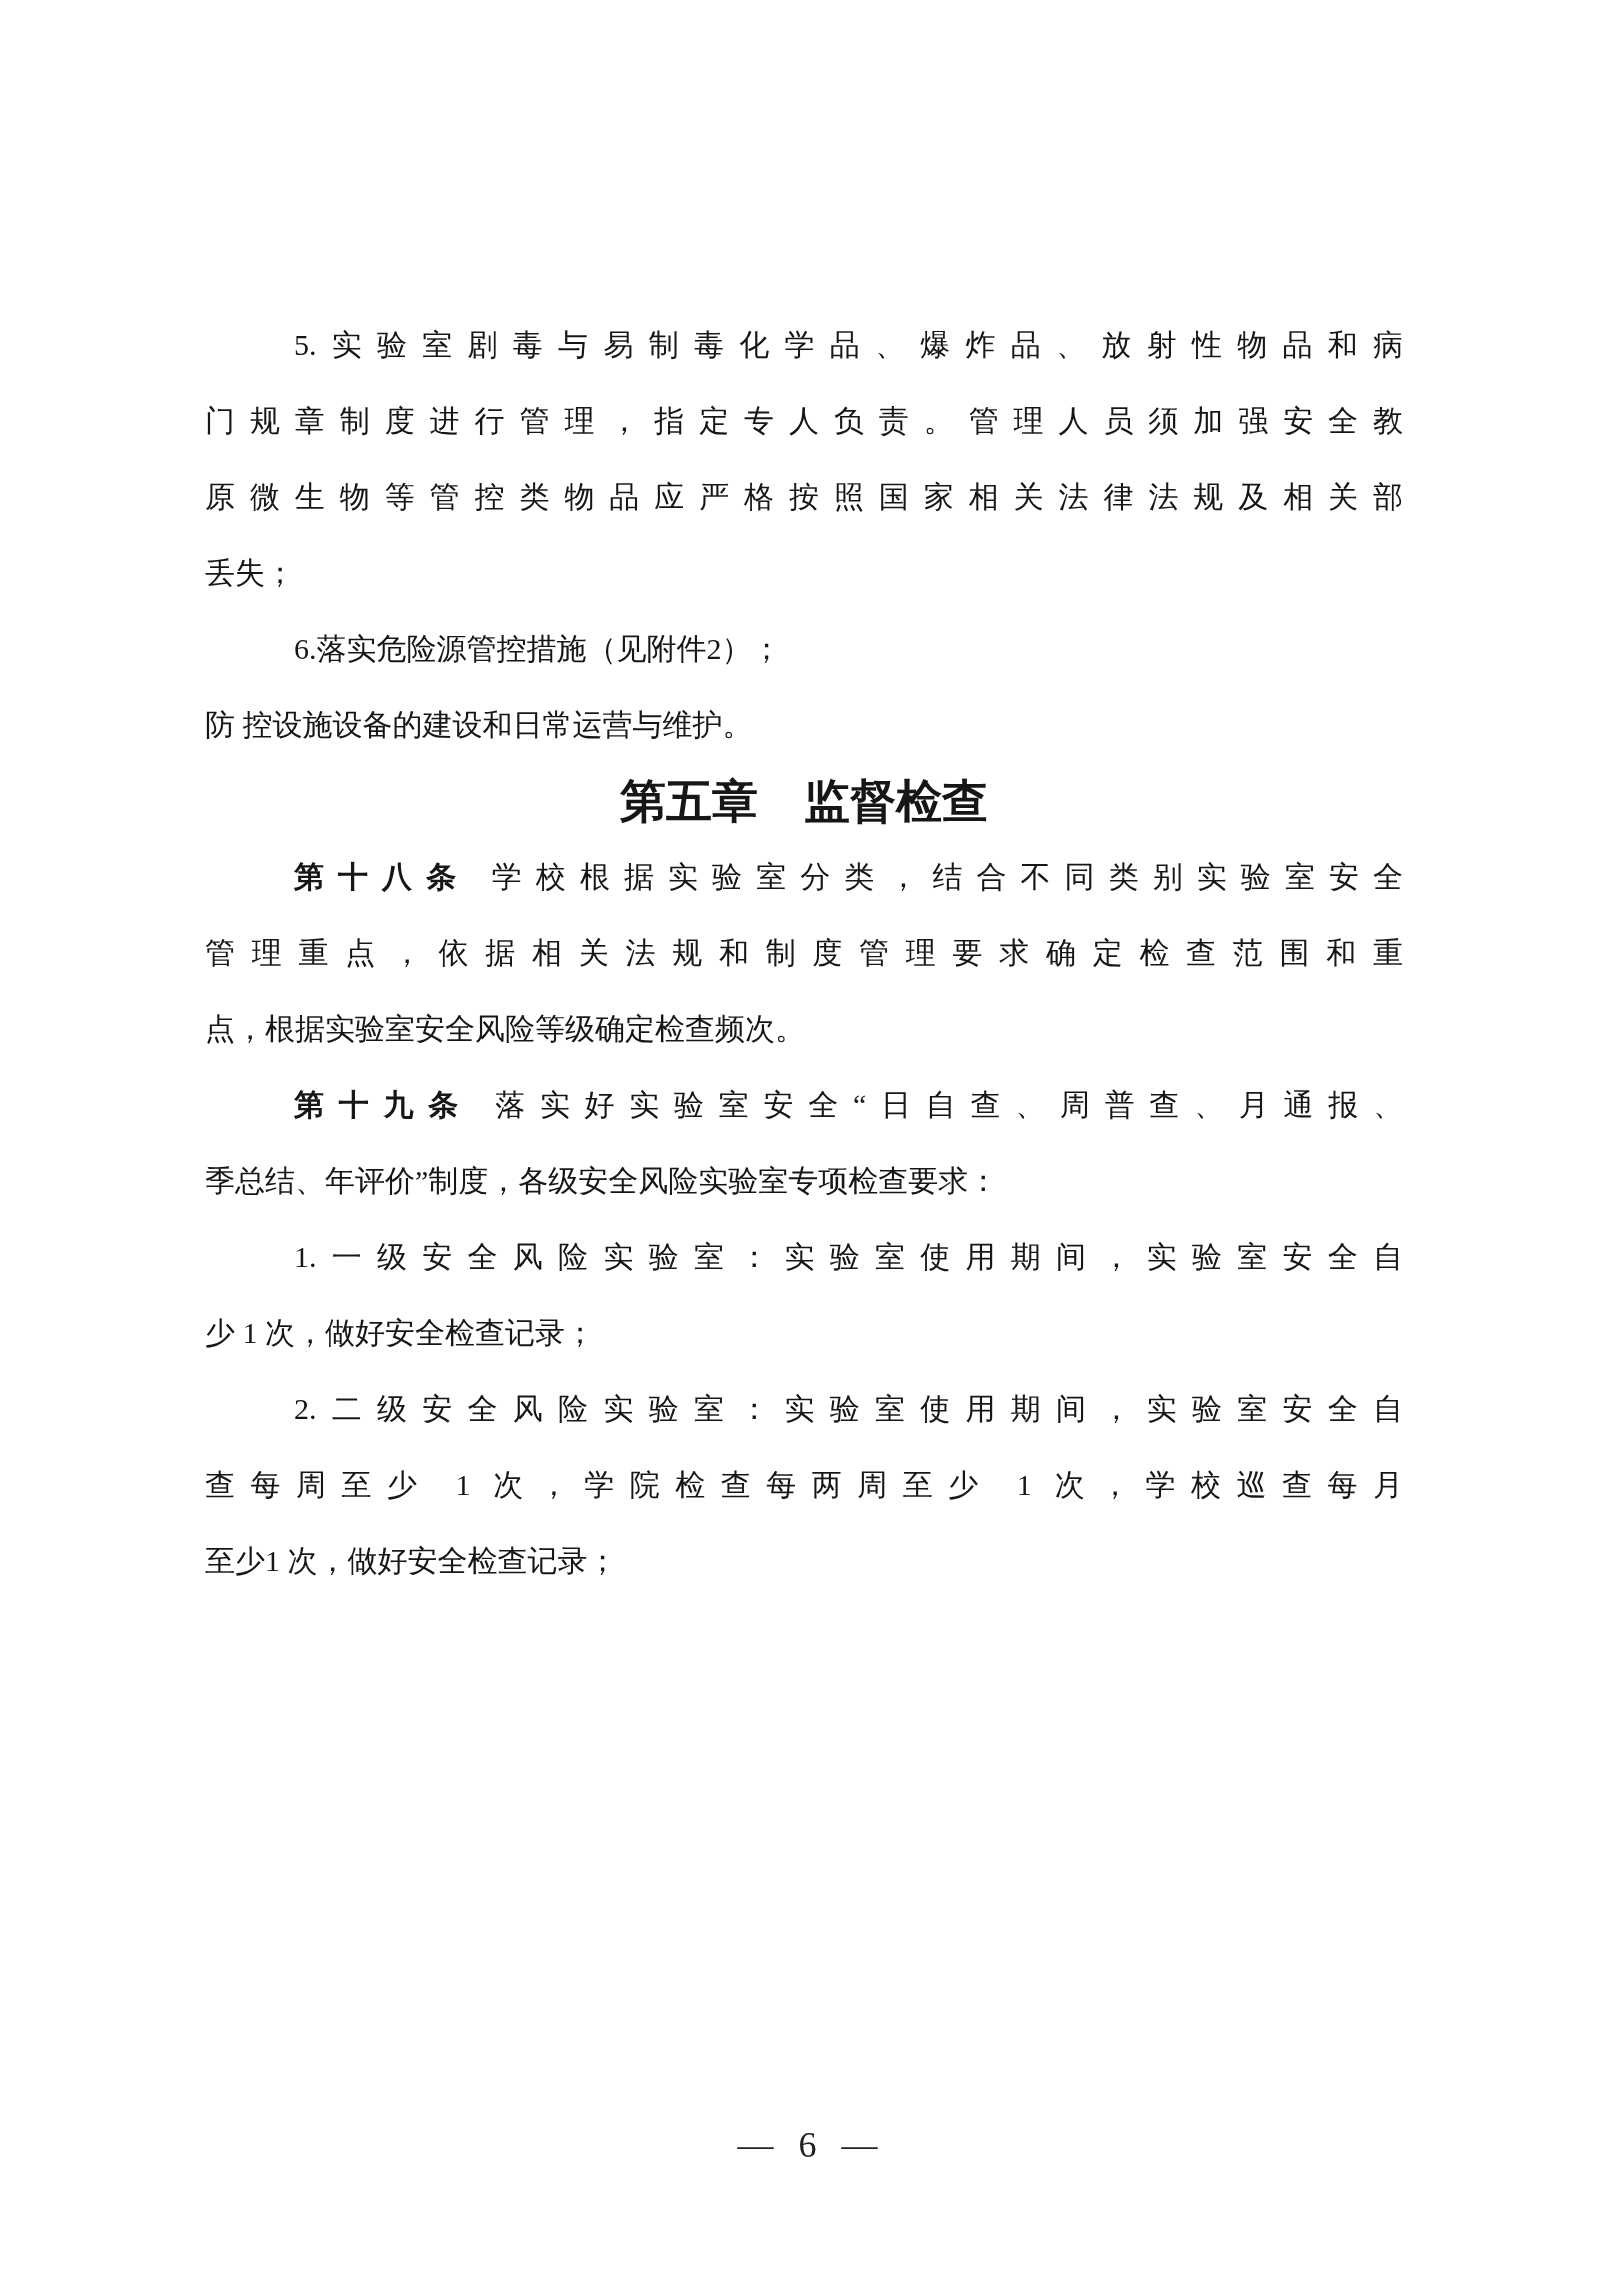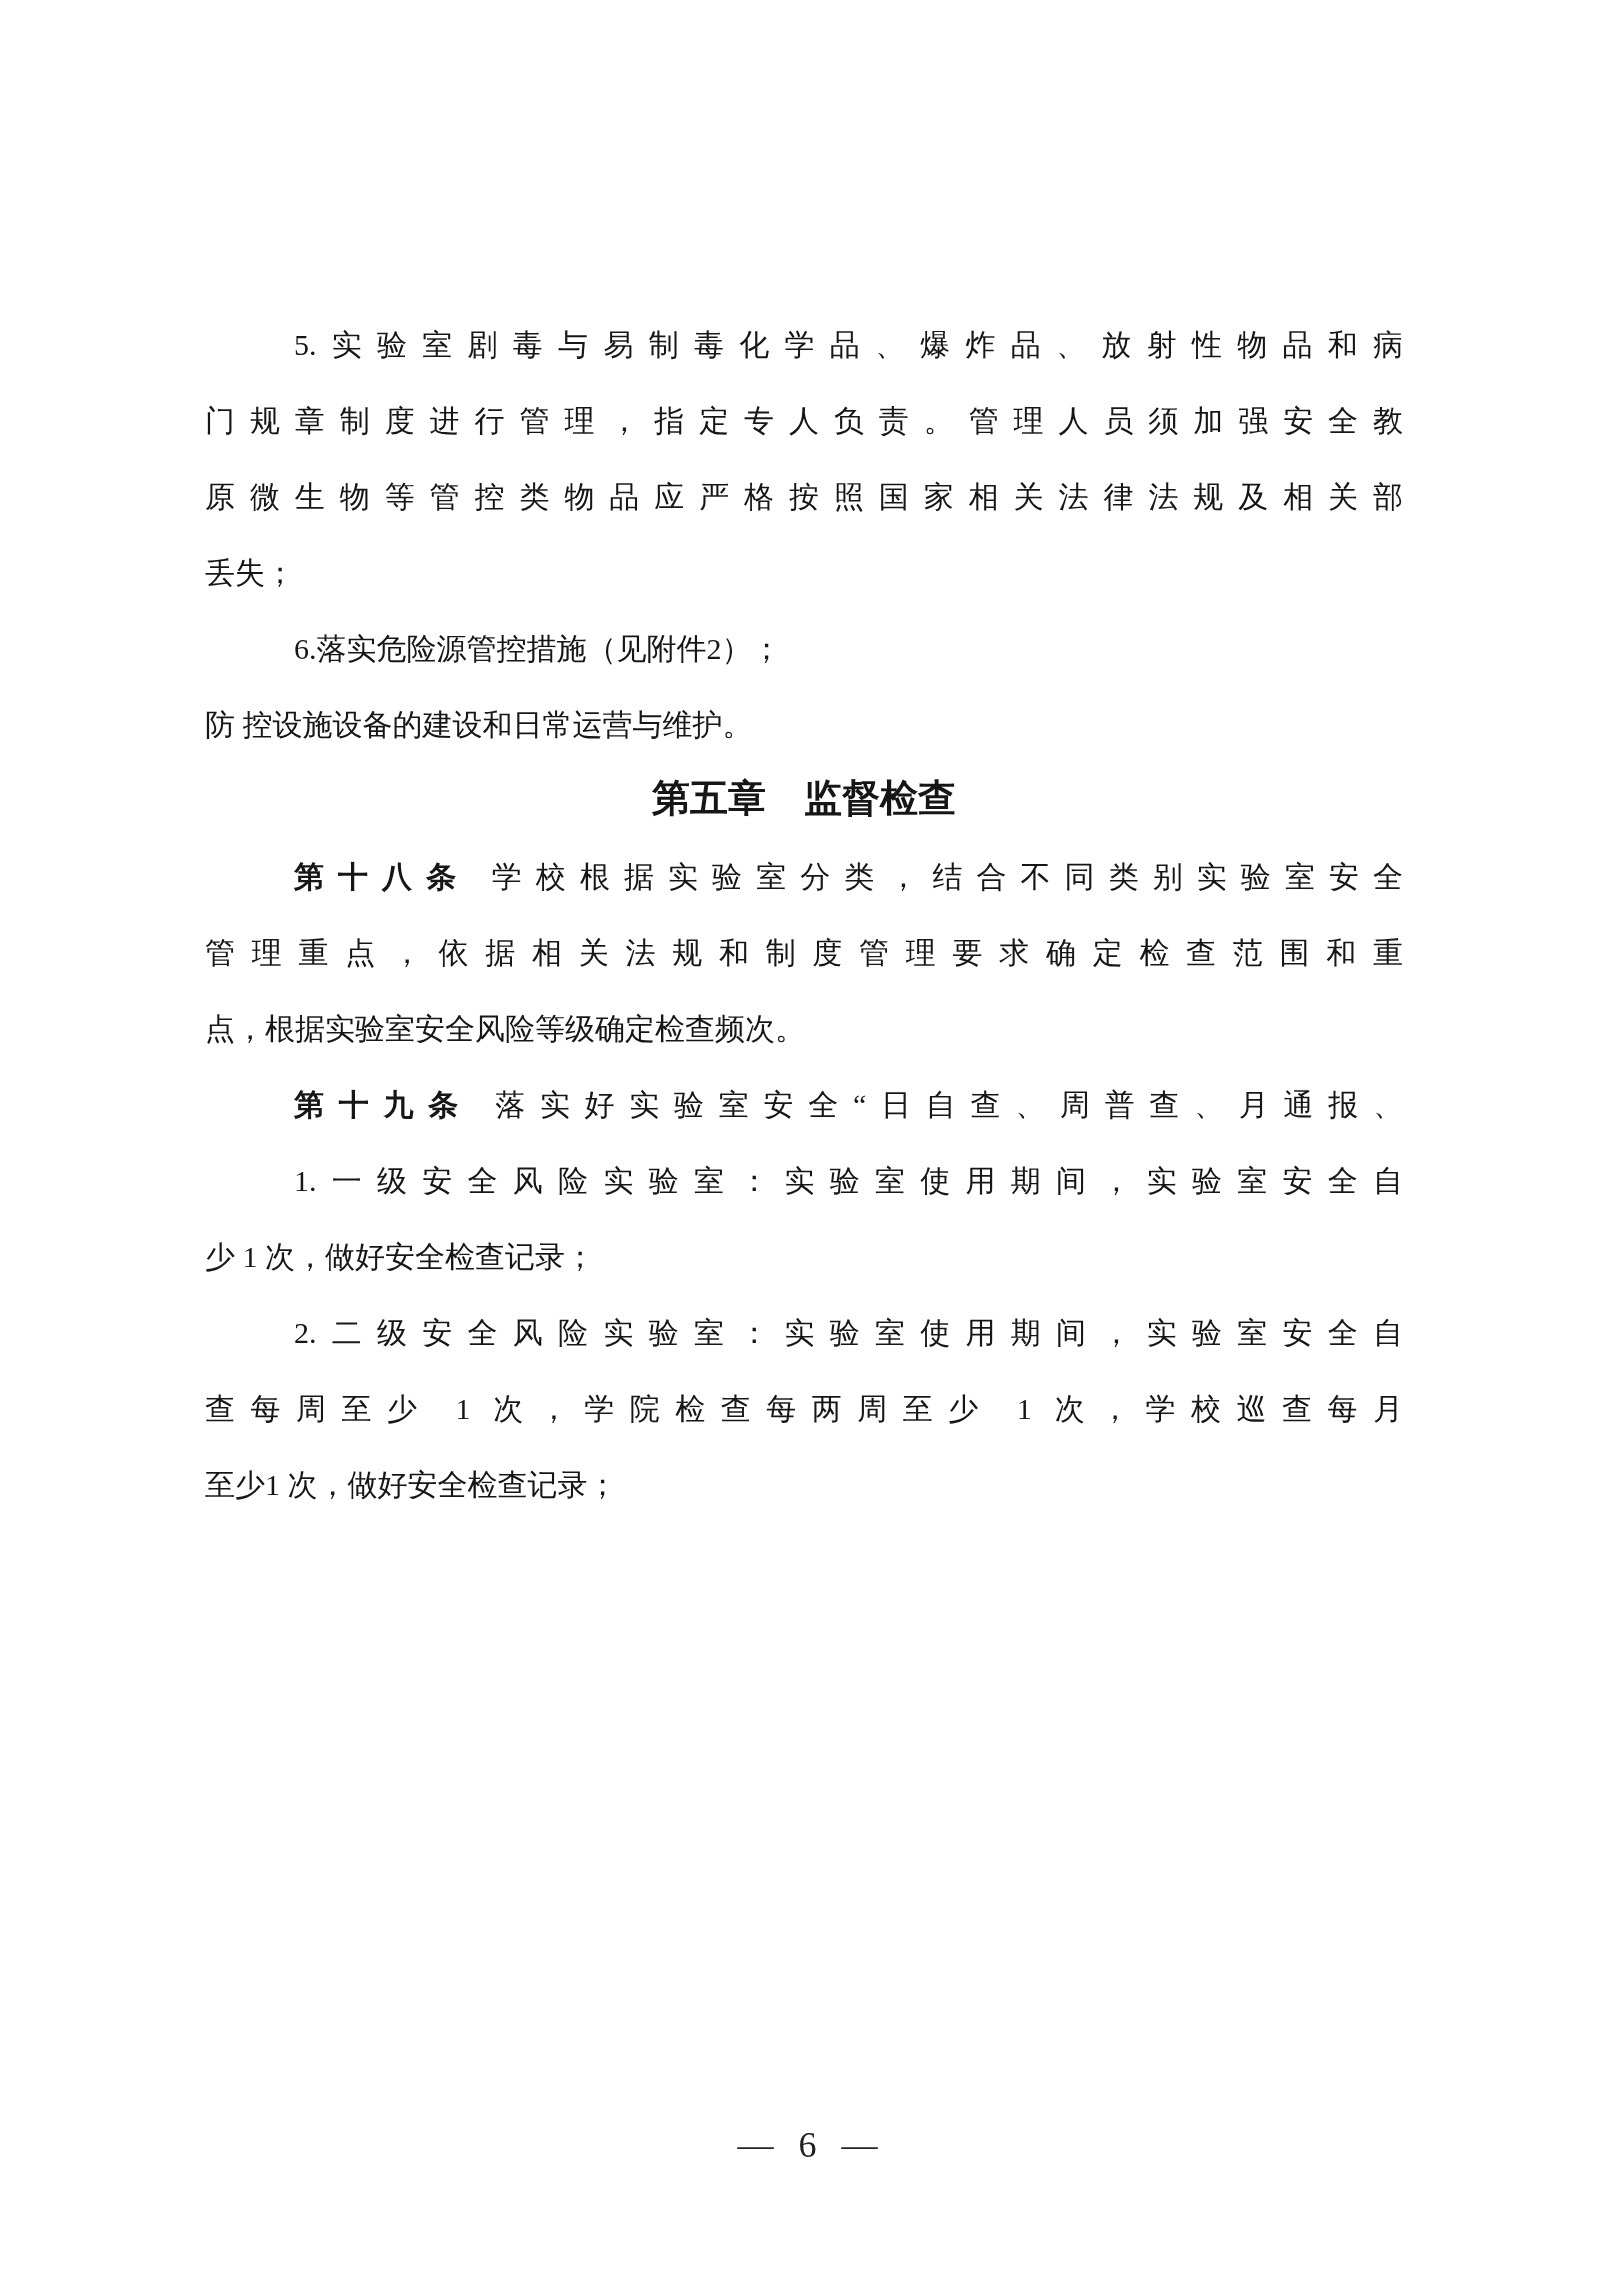--- a/index.html
+++ b/index.html
@@ -35,23 +35,23 @@
   .line.indent {
     text-indent: 89px;
   }
   .line.fill {
     text-align: justify;
     text-align-last: justify;
   }
   .line.heading {
     text-align: center;
     text-align-last: center;
-    font-family: Liberation Mono, monospace;
+    font-family: Liberation Sans, sans-serif;
     font-weight: 700;
-    font-size: 38px;
+    font-size: 46px;
   }
   .runin {
     font-weight: 700;
     font-family: Liberation Sans, sans-serif;
   }
   .footer {
     position: absolute;
     top: 2124px;
     left: 0;
     width: 100%;
@@ -70,20 +70,21 @@
       <div class="line fill"><span>门规章制度进行管理，指定专人负责。管理人员须加强安全教</span></div>
       <div class="line fill"><span>原微生物等管控类物品应严格按照国家相关法律法规及相关部</span></div>
       <div class="line"><span>丢失；</span></div>
       <div class="line indent"><span>6.落实危险源管控措施（见附件2）；</span></div>
       <div class="line"><span>防 控设施设备的建设和日常运营与维护。</span></div>
       <div class="line heading"><span>第五章　监督检查</span></div>
       <div class="line indent fill"><span class="runin">第十八条</span><span> 学校根据实验室分类，结合不同类别实验室安全</span></div>
       <div class="line fill"><span>管理重点，依据相关法规和制度管理要求确定检查范围和重</span></div>
       <div class="line"><span>点，根据实验室安全风险等级确定检查频次。</span></div>
       <div class="line indent fill"><span class="runin">第十九条</span><span> 落实好实验室安全“日自查、周普查、月通报、</span></div>
+      <div class="line"><span>季总结、年评价”制度，各级安全风险实验室专项检查要求：</span></div>
       <div class="line indent fill"><span>1.一级安全风险实验室：实验室使用期间，实验室安全自</span></div>
       <div class="line"><span>少 1 次，做好安全检查记录；</span></div>
       <div class="line indent fill"><span>2.二级安全风险实验室：实验室使用期间，实验室安全自</span></div>
       <div class="line fill"><span>查每周至少 1 次，学院检查每两周至少 1 次，学校巡查每月</span></div>
       <div class="line"><span>至少1 次，做好安全检查记录；</span></div>
     </div>
   <div class="footer">— 6 —</div>
 </div>
 
 

